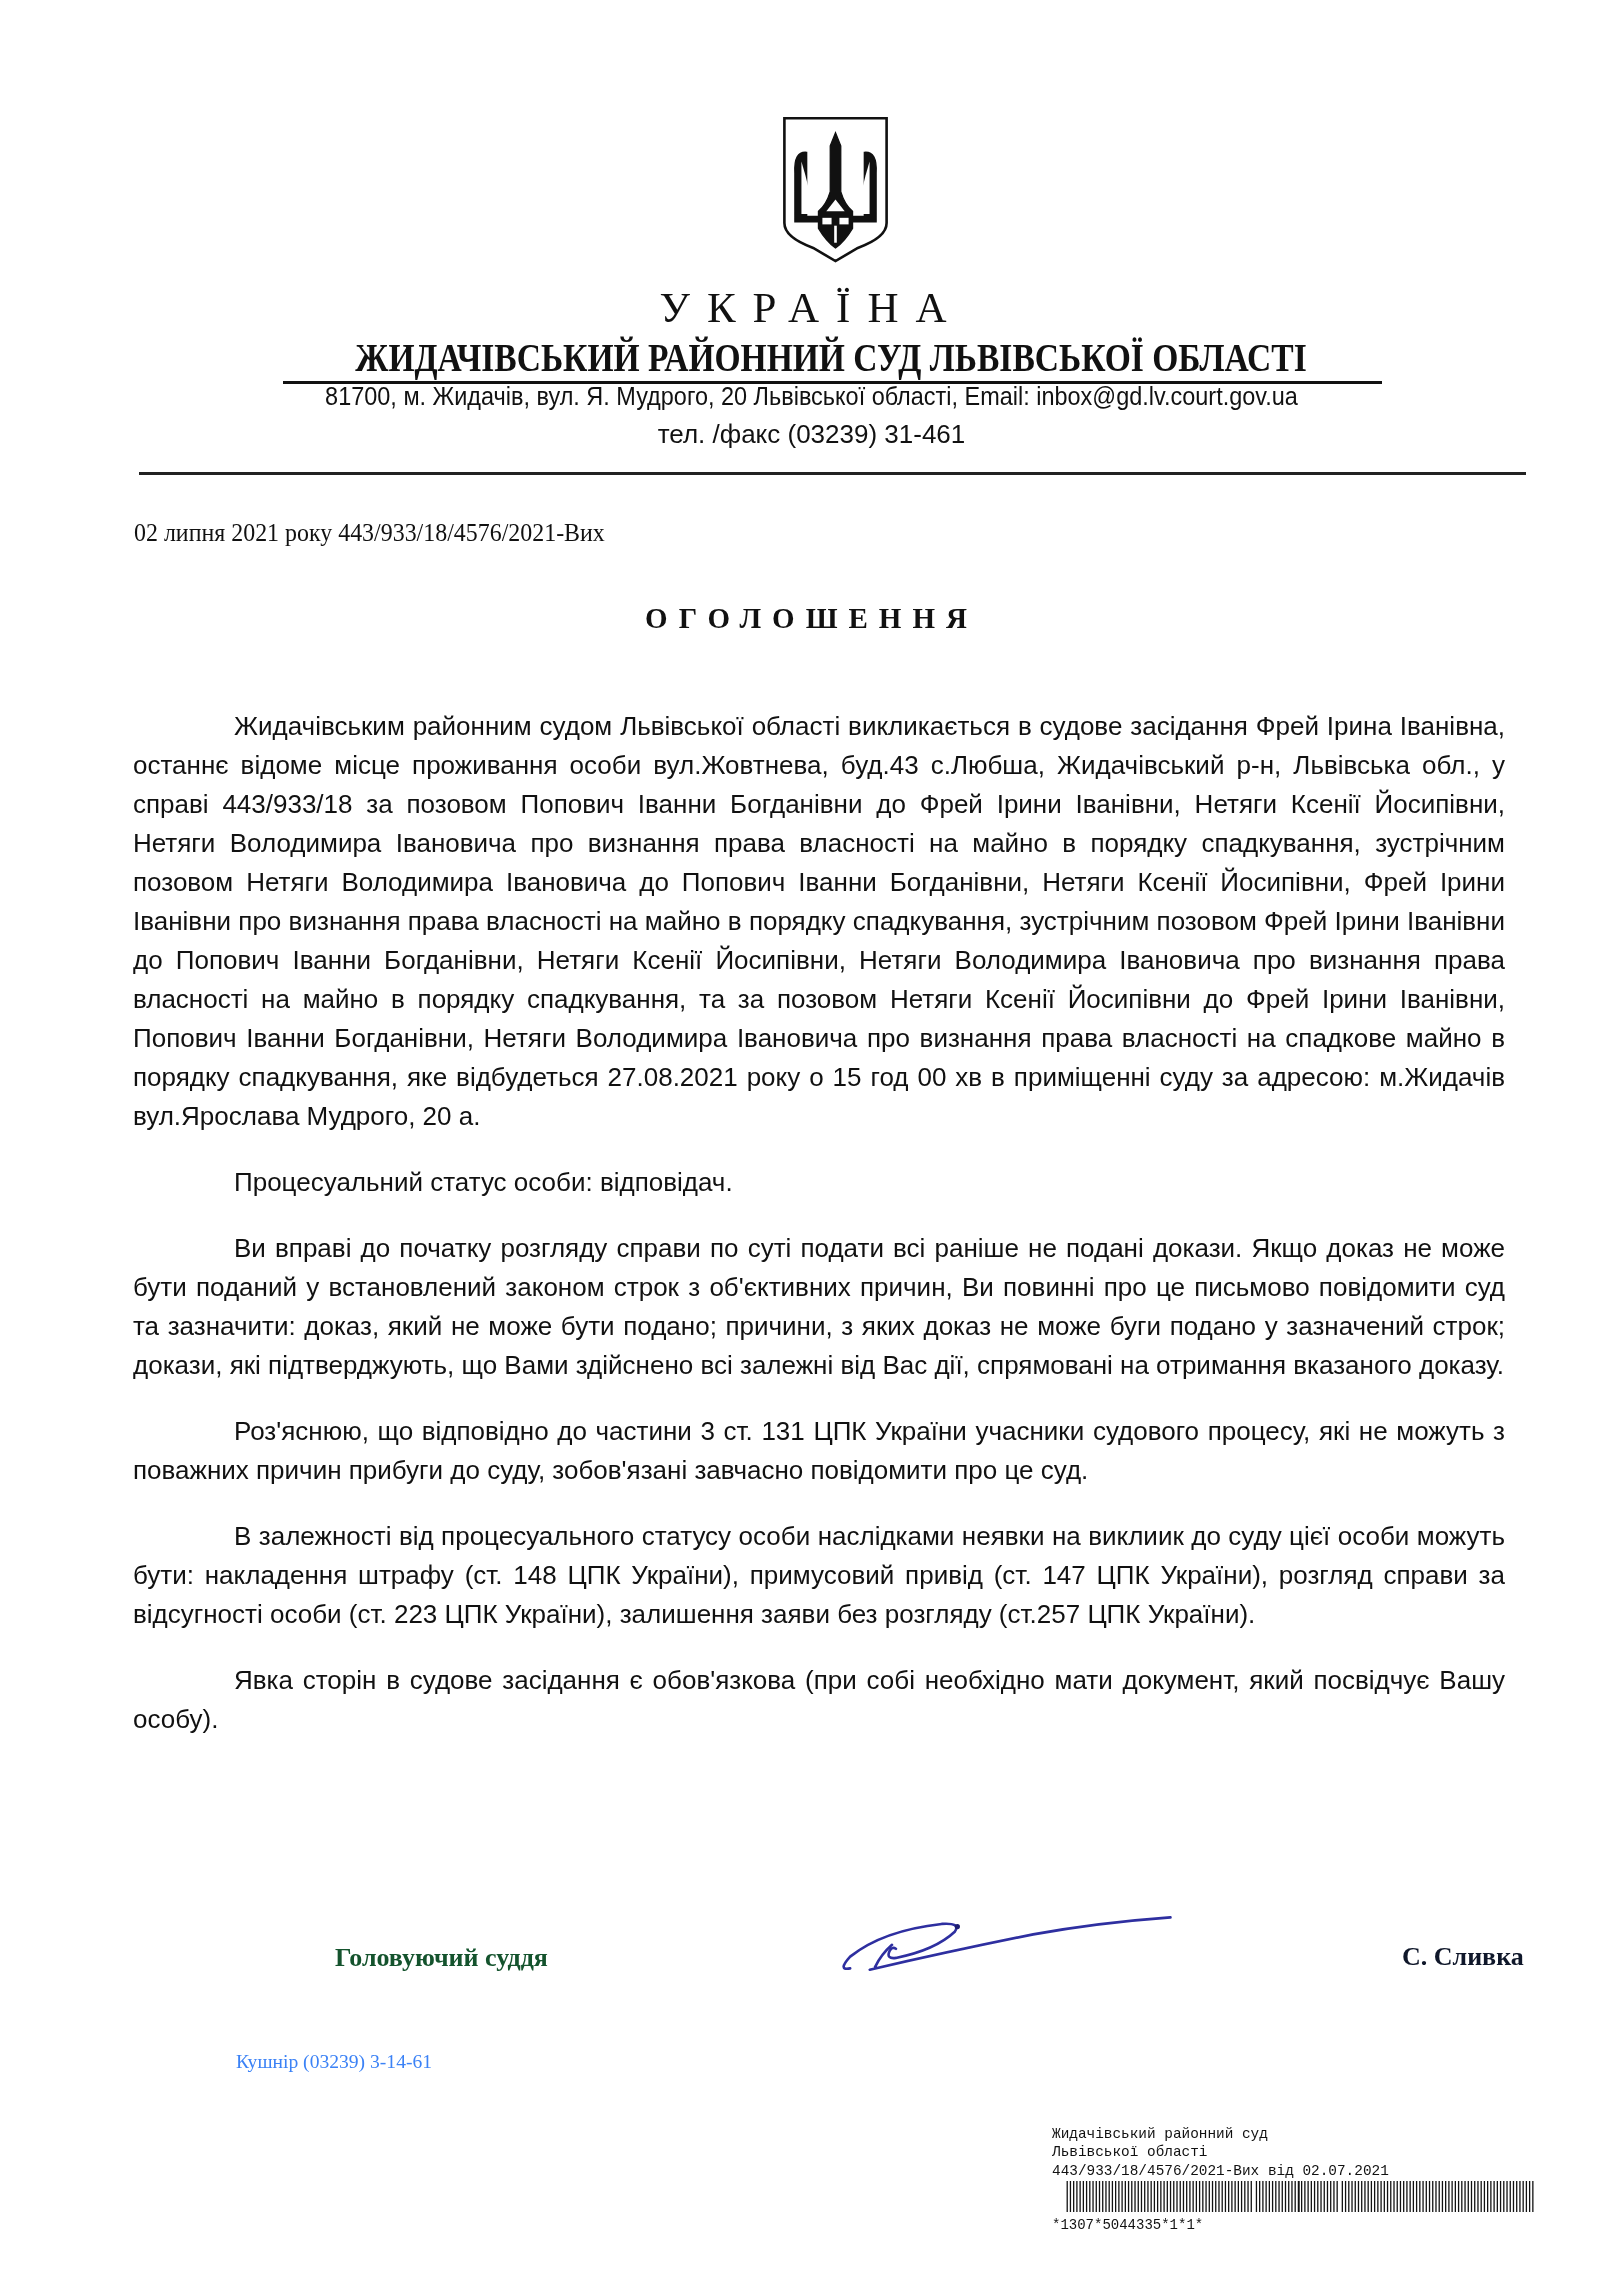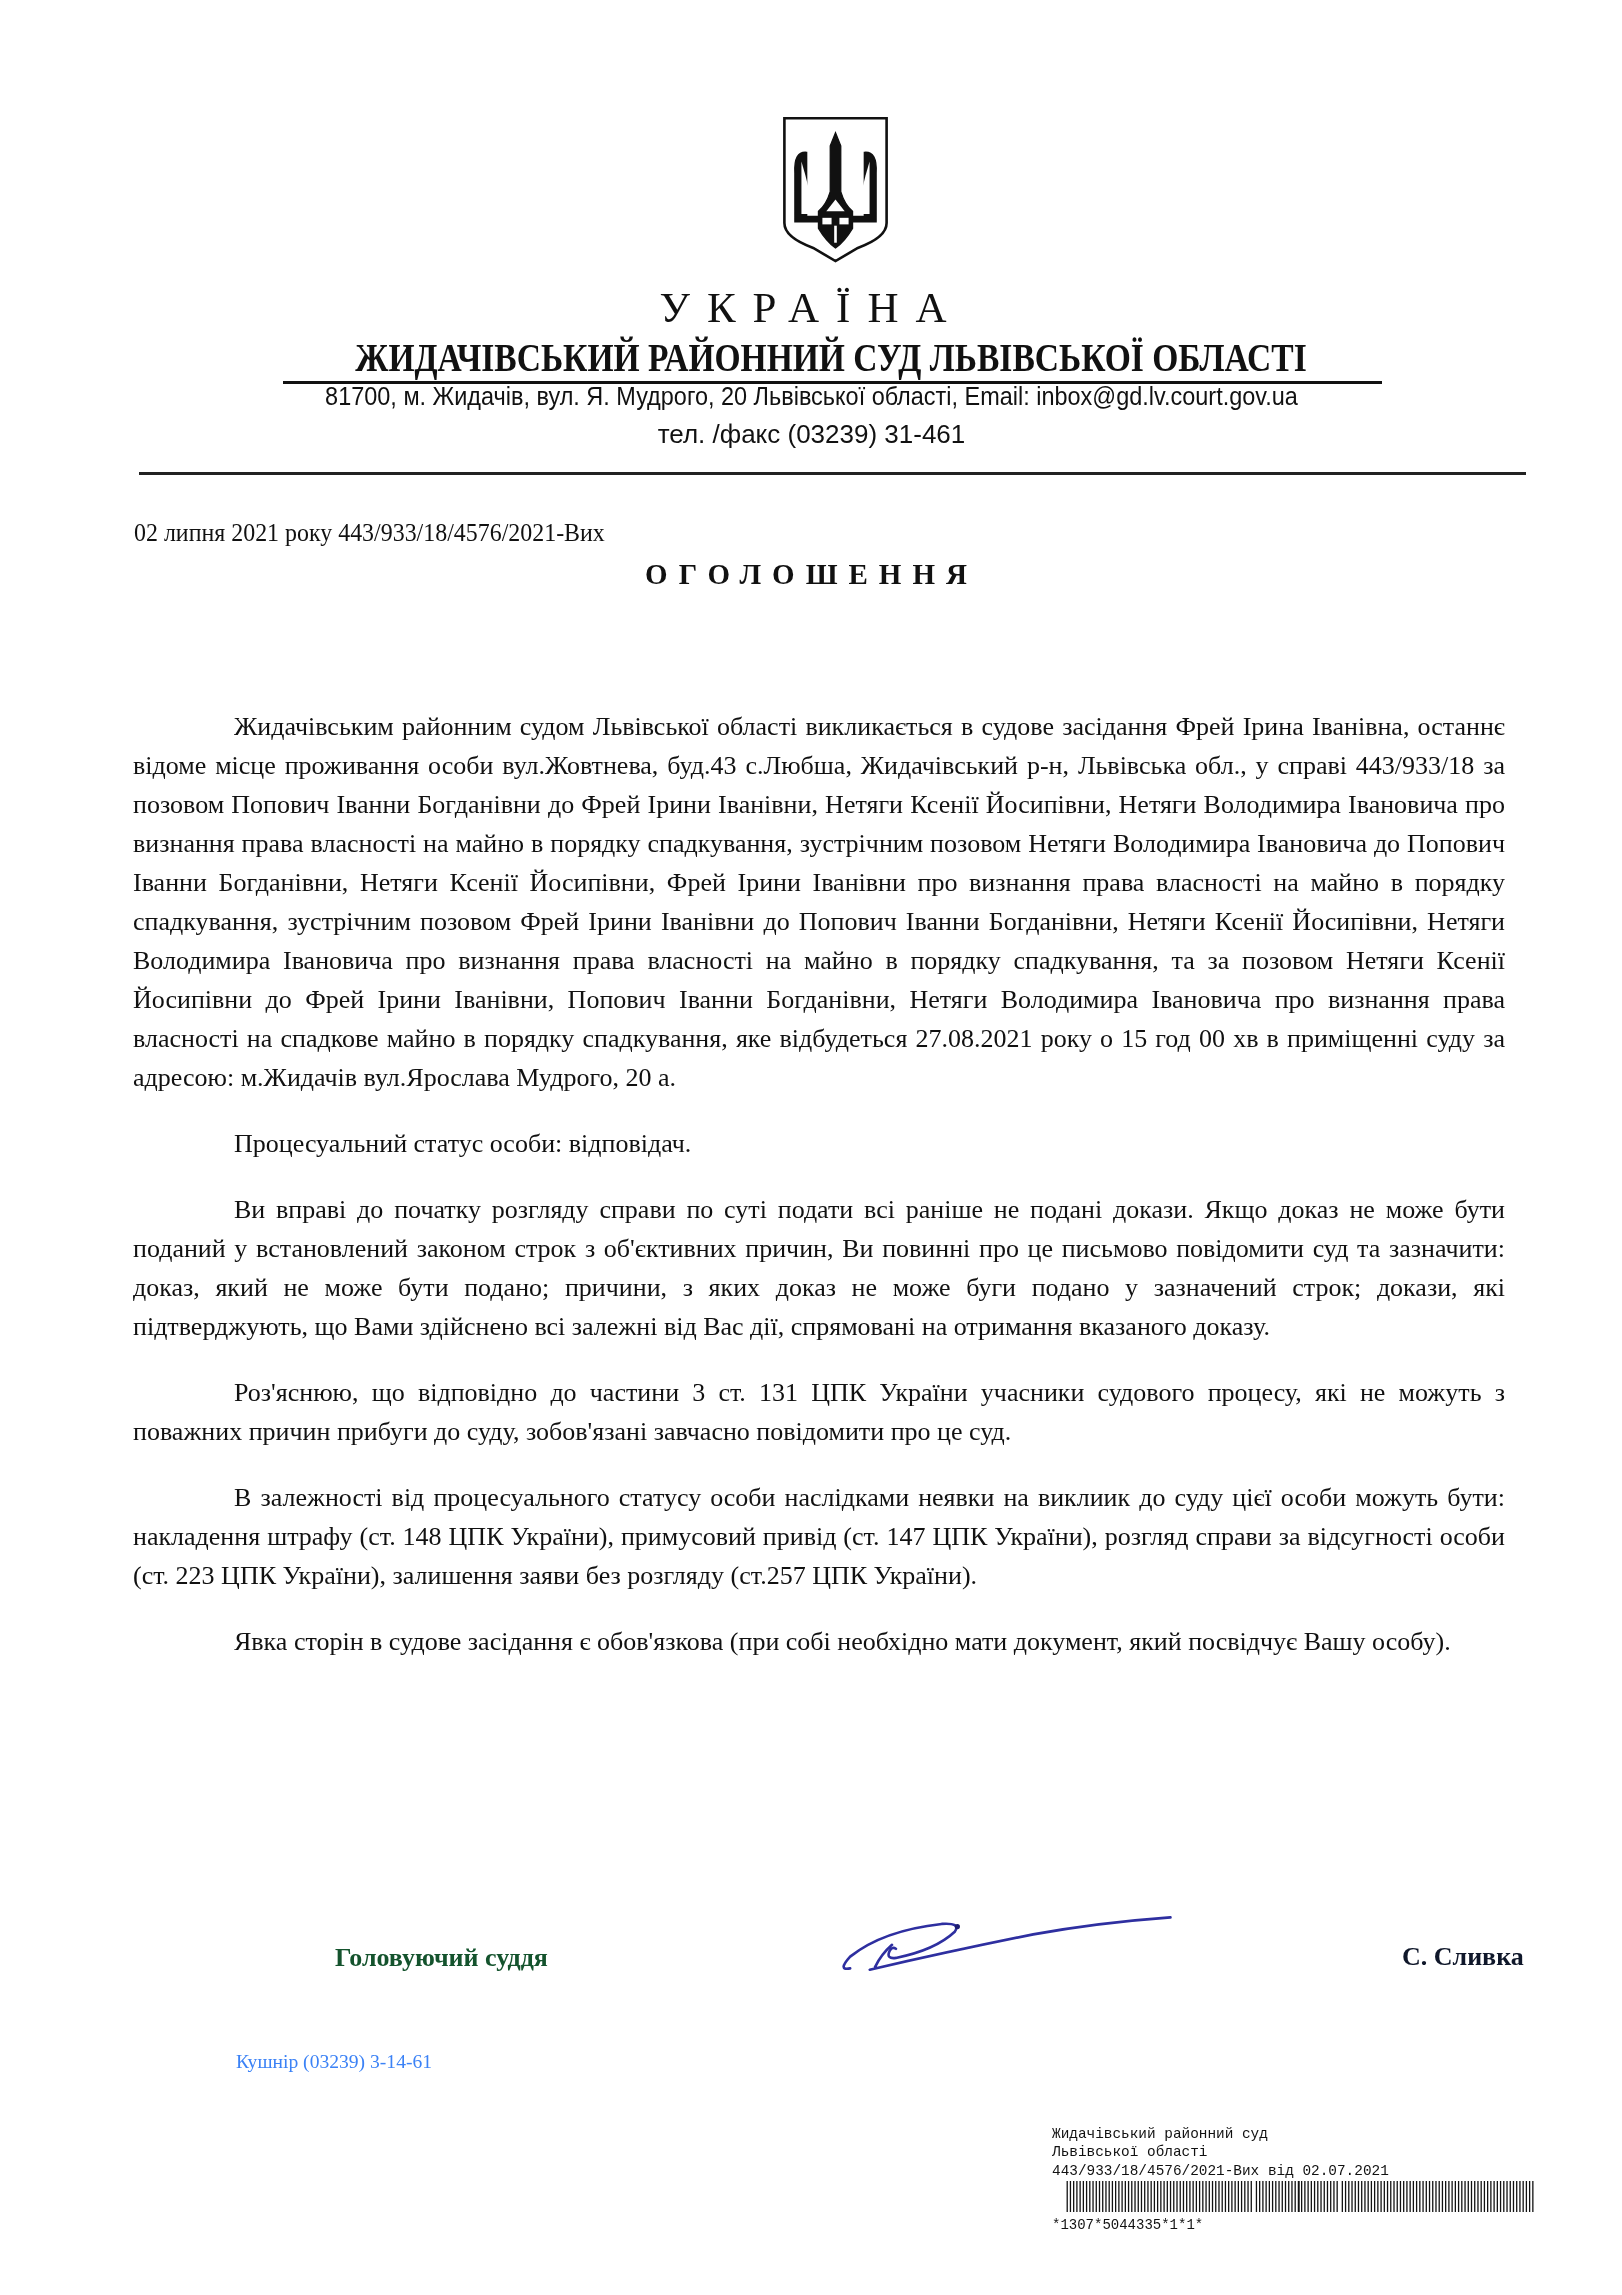--- a/index.html
+++ b/index.html
@@ -20,25 +20,25 @@
       font-family: "Liberation Sans", sans-serif; font-size: 25.5px; color: #111;
       transform: scaleX(0.92); transform-origin: center; white-space: nowrap; }
     .phone { position: absolute; left: 0; width: 1623px; top: 419px; text-align: center;
       font-family: "Liberation Sans", sans-serif; font-size: 26px; color: #111; white-space: nowrap; }
     .header-rule { position: absolute; left: 139px; top: 472px; width: 1387px; height: 2.6px; background: #222; }
 
     .ref-line { position: absolute; left: 134px; top: 518px;
       font-family: "Liberation Serif", serif; font-size: 26px; color: #111; white-space: nowrap;
       transform: scaleX(0.92); transform-origin: left; }
 
-    .doc-title { position: absolute; left: 0; width: 1623px; top: 558px; text-align: center;
+    .doc-title { position: absolute; left: 0; width: 1623px; top: 602px; text-align: center;
       font-family: "Liberation Serif", serif; font-weight: bold; font-size: 29px; letter-spacing: 11px; color: #111; }
 
     .body { position: absolute; left: 133px; top: 707px; width: 1372px;
-      font-family: Liberation Serif, serif; font-size: 26px; line-height: 39px; color: #111; }
+      font-family: Liberation Sans, sans-serif; font-size: 26px; line-height: 39px; color: #111; }
     .body p { margin: 0 0 27px 0; text-align: justify; text-indent: 101px; }
 
     .sign-row { position: absolute; left: 0; top: 1930px; width: 1623px; height: 79px; }
     .sign-title { position: absolute; left: 335px; top: 13px;
       font-family: "Liberation Serif", serif; font-weight: bold; font-size: 26px; color: #14532d; white-space: nowrap; }
     .signature { position: absolute; left: 824px; top: -39px; width: 353px; height: 92px; }
     .sign-name { position: absolute; left: 1402px; top: 11.8px;
       font-family: "Liberation Serif", serif; font-weight: bold; font-size: 26px; color: #0f172a; white-space: nowrap; }
 
     .executor { position: absolute; left: 236px; top: 2051px;

